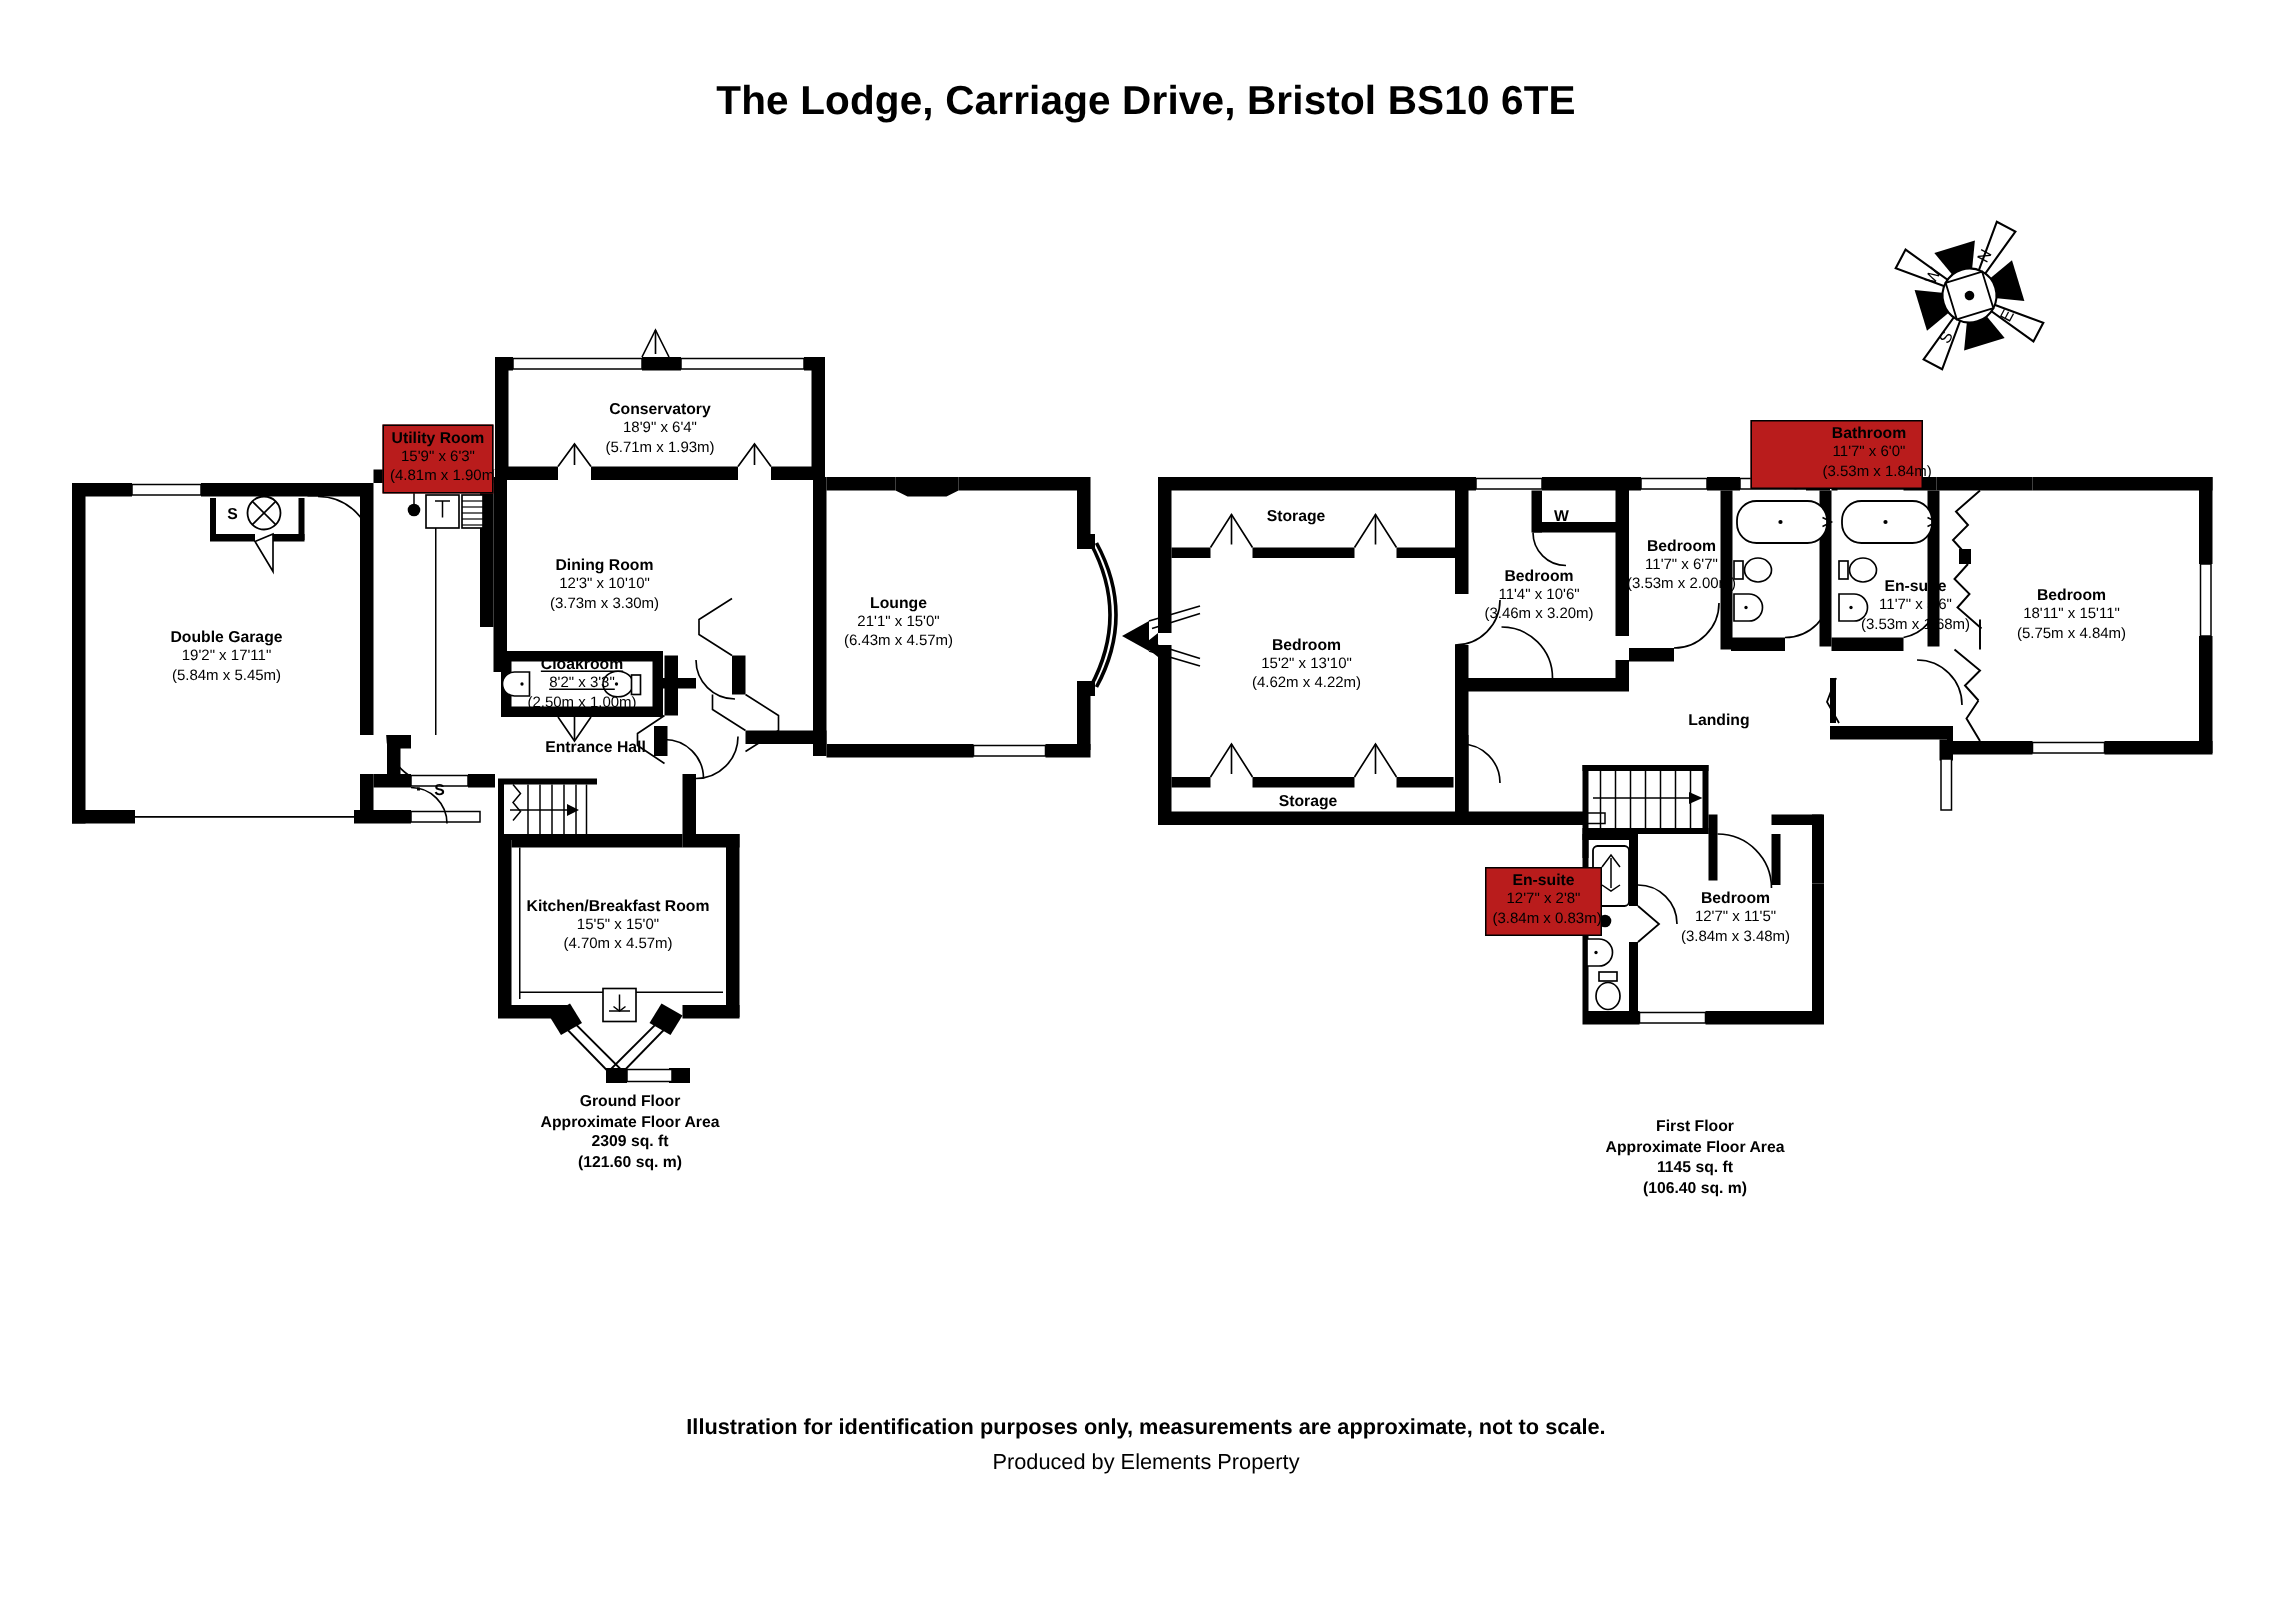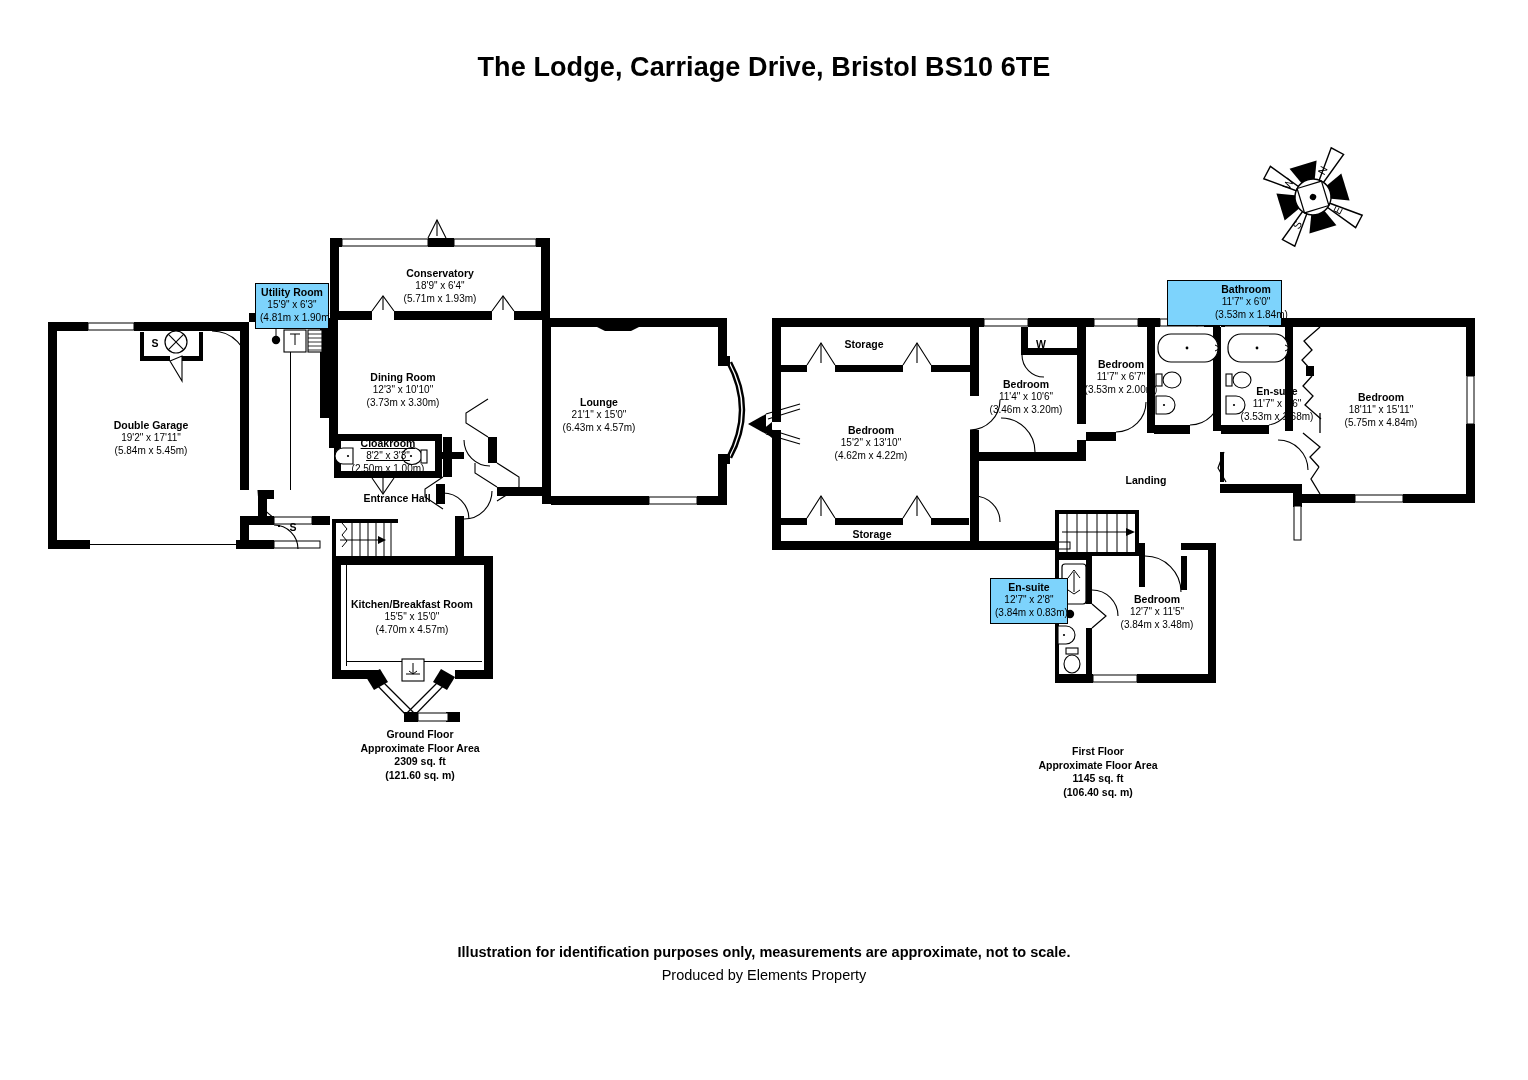--- a/index.html
+++ b/index.html
@@ -74,21 +74,21 @@
     white-space: nowrap;
   }
   .rlabel .rd {
     font-size: 10px;
     font-weight: normal;
     display: block;
     white-space: nowrap;
   }
   .rlabel.boxed {
     border: 1px solid #000;
-    background: #7dd3fc;
+    background: #b91c1c;
     padding: 2px 4px 3px 4px;
   }
   .floor-note {
     position: absolute;
     text-align: center;
     line-height: 1.3;
     font-size: 10.5px;
     font-weight: bold;
     white-space: nowrap;
   }
@@ -615,21 +615,21 @@
   </div>
 
   <div class="rlabel" style="left:1110px; top:474px; width:72px;">
     <span class="rn">Landing</span>
   </div>
 
   <div class="rlabel" style="left:1031px; top:338px; width:20px;">
     <span class="rn">W</span>
   </div>
 
-  <div class="floor-note" style="left:998px; top:745px; width:200px;">
+  <div class="floor-note" style="left:1030px; top:745px; width:200px;">
     <span>First Floor</span><br>
     <span>Approximate Floor Area</span><br>
     <span>1145 sq. ft</span><br>
     <span>(106.40 sq. m)</span>
   </div>
 
   <div class="footer-sub">Illustration for identification purposes only, measurements are approximate, not to scale.</div>
   <div class="footer-credit">Produced by Elements Property</div>
 
 </div>

